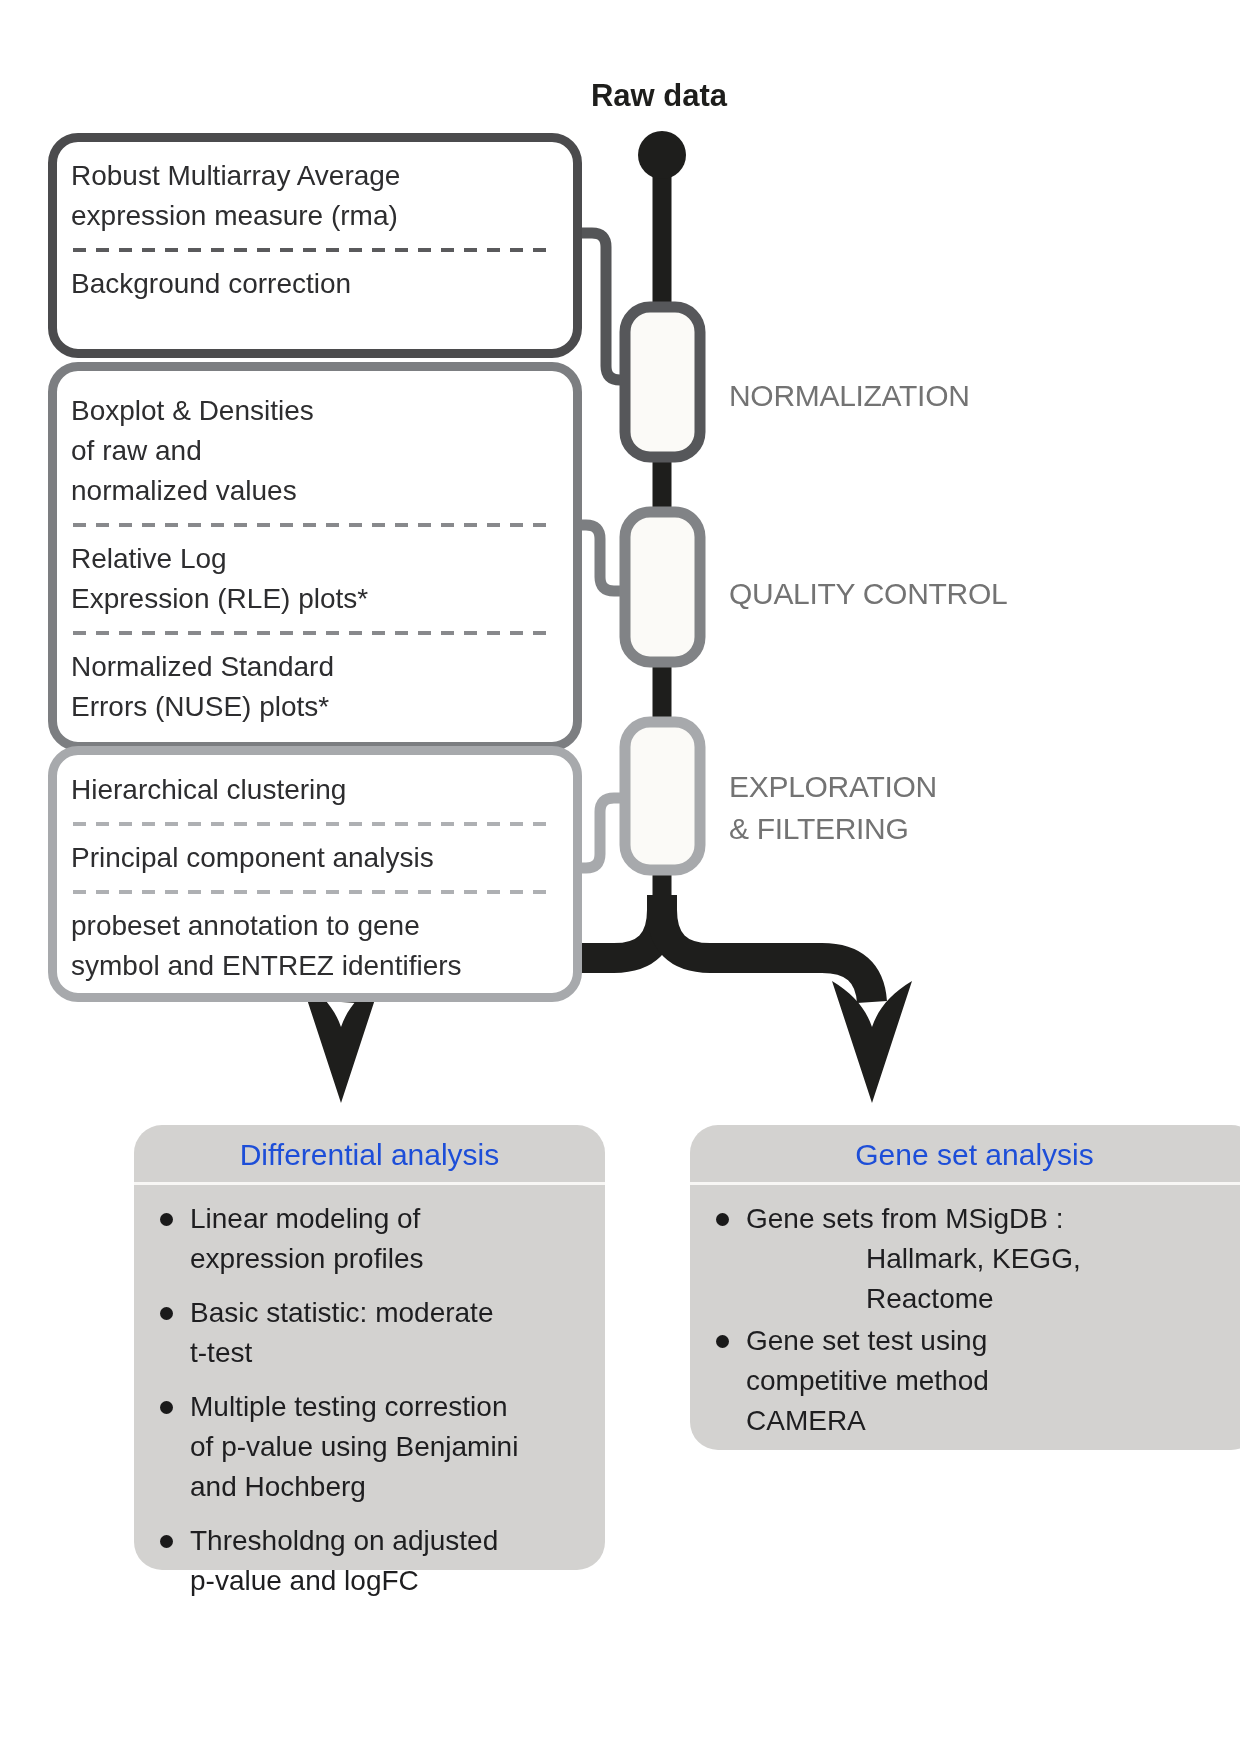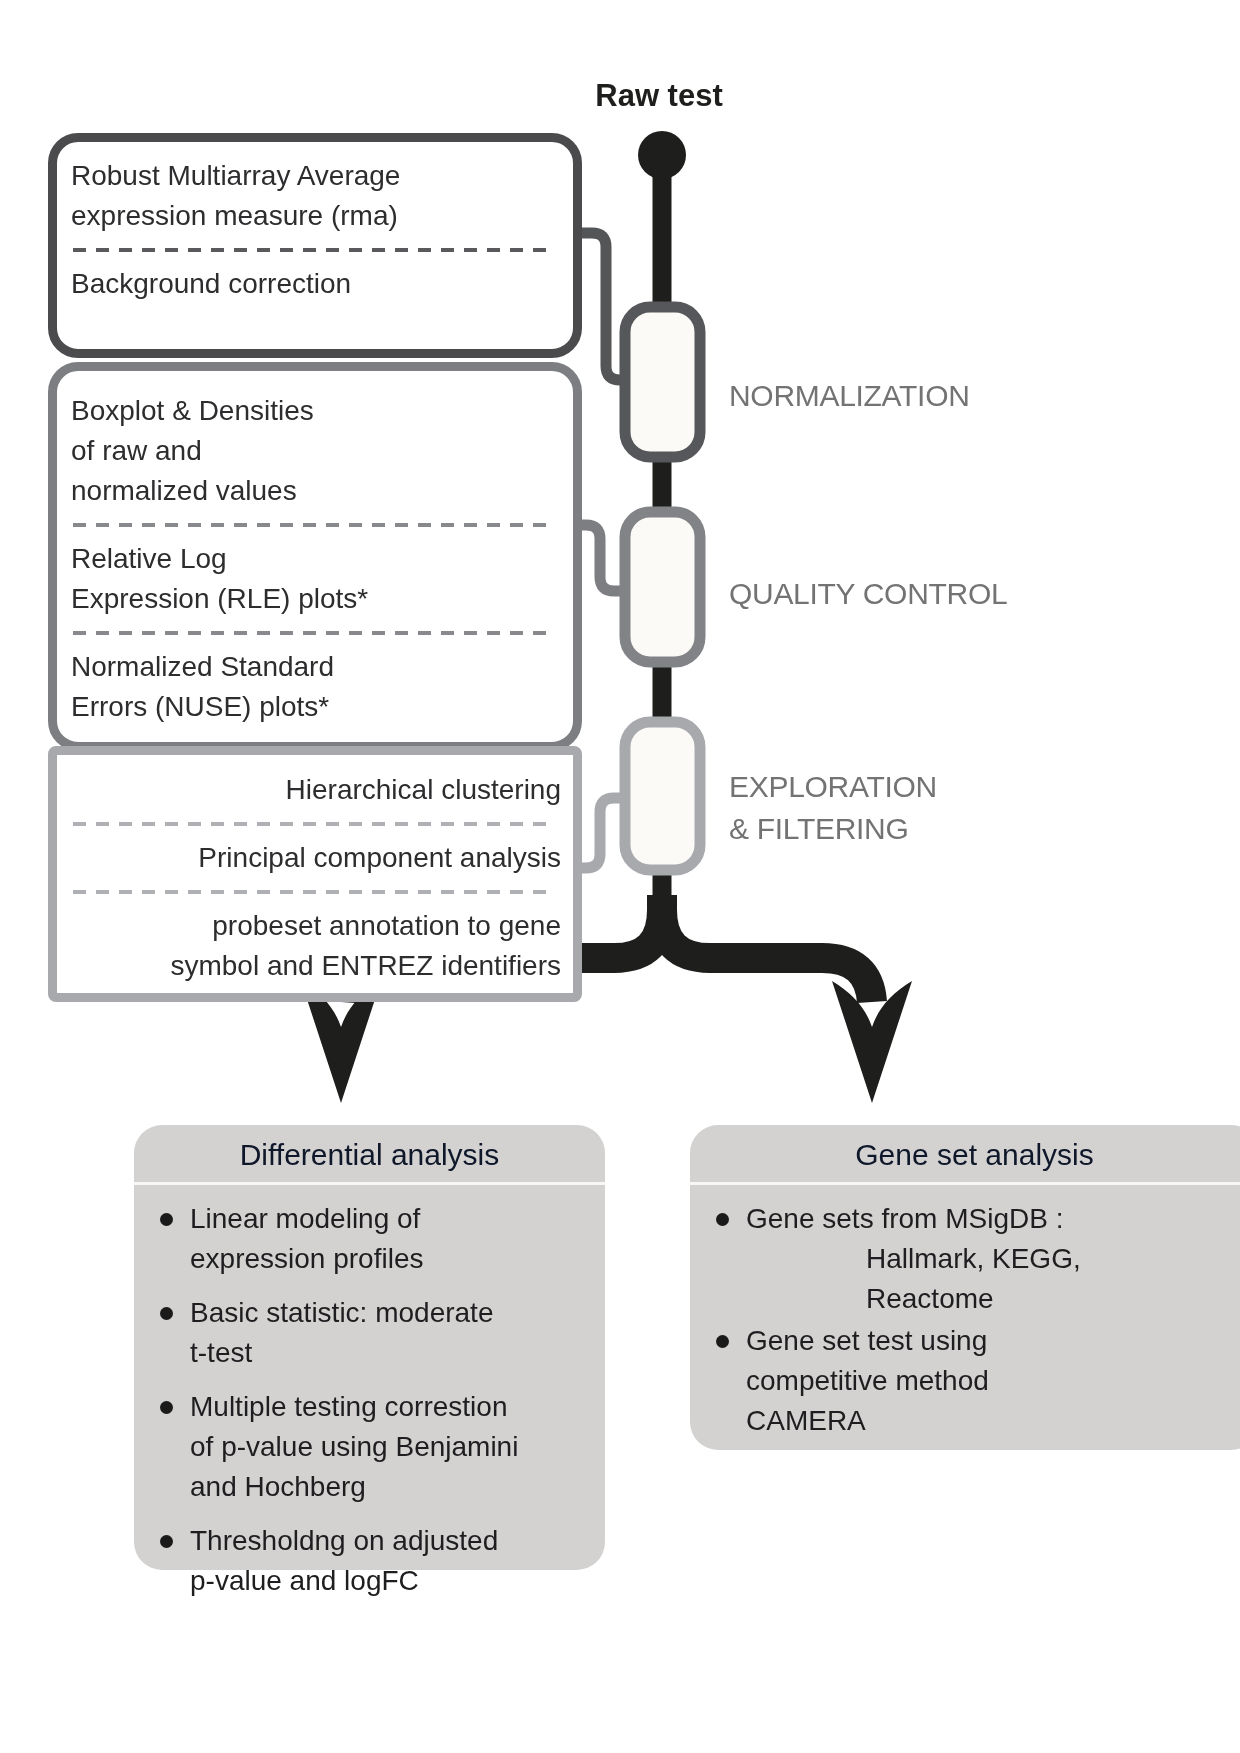--- a/index.html
+++ b/index.html
@@ -7,21 +7,21 @@
     position:relative;width:1240px;height:1753px;background:#ffffff;overflow:hidden;
     font-family:"Liberation Sans","DejaVu Sans",sans-serif;color:#2d2d2f;
   }
   #spine{position:absolute;left:0;top:0;z-index:0;}
   .pre{white-space:pre-line;}
 
   
   .pipe-box{position:absolute;left:48px;width:534px;box-sizing:border-box;background:#ffffff;z-index:2;}
   #box-normalization{top:133px;height:225px;border:9px solid #4b4b4d;border-radius:30px;padding:14px 12px 10px 14px;}
   #box-qc{top:362px;height:389px;border:9px solid #7c7e81;border-radius:30px;padding:20px 12px 10px 14px;}
-  #box-explore{top:746px;height:256px;border:9px solid #a7a9ac;border-radius:8px;padding:15px 12px 22px 14px;text-align:right;}
+  #box-explore{top:746px;height:256px;border:9px solid #a7a9ac;border-radius:30px;padding:15px 12px 22px 14px;}
   .pipe-row{font-size:28px;line-height:40px;color:#2d2d2f;}
   .dash{height:4px;margin:12px 14px 12px 2px;}
   .dash1{background:repeating-linear-gradient(90deg,#5a5a5c 0 13px,transparent 13px 23px);}
   .dash2{background:repeating-linear-gradient(90deg,#88898c 0 13px,transparent 13px 23px);}
   .dash3{background:repeating-linear-gradient(90deg,#aeb0b3 0 13px,transparent 13px 23px);}
 
   
   .stage-label{
     position:absolute;left:729px;transform:translateY(-50%);
     font-size:30px;font-weight:normal;color:#737373;letter-spacing:-0.3px;line-height:42px;
@@ -29,21 +29,21 @@
   #raw-data-label{
     position:absolute;left:559px;top:78px;width:200px;text-align:center;
     font-size:31px;font-weight:bold;color:#1e1e1c;
   }
 
   
   .analysis-box{position:absolute;top:1125px;background:#d3d2d0;border-radius:28px;box-sizing:border-box;z-index:2;}
   #box-diff{left:134px;width:471px;height:445px;}
   #box-gsa{left:690px;width:569px;height:325px;}
   .analysis-title{
-    display:block;text-align:center;font-size:30px;color:#0f172a;
+    display:block;text-align:center;font-size:30px;color:#1d4ed8;
     padding:13px 0 10px 0;border-bottom:3px solid #f8f7f5;
   }
   .bullets{list-style:none;margin:0;padding:14px 6px 0 26px;}
   .bullets li{display:flex;margin-bottom:14px;font-size:28px;line-height:40px;color:#1e1e20;}
   #box-gsa .bullets li{margin-bottom:2px;}
   .bullet-dot{flex:0 0 30px;}
   .bullet-dot::before{content:"";display:block;width:13px;height:13px;border-radius:50%;background:#1a1a1a;margin-top:14px;}
   .bullet-sub{padding-left:120px;}
 </style>
 </head>
@@ -71,21 +71,21 @@
     <path d="M 580 525 L 586 525 Q 600 525 600 539 L 600 577 Q 600 591 614 591 L 630 591" fill="none" stroke="#7c7e81" stroke-width="11"></path>
     <path d="M 580 868 L 586 868 Q 600 868 600 854 L 600 812 Q 600 798 614 798 L 630 798" fill="none" stroke="#a7a9ac" stroke-width="11"></path>
 
     <rect x="625" y="307" width="75" height="150" rx="25" fill="#fbfaf7" stroke="#56575a" stroke-width="11"></rect>
     <rect x="625" y="512" width="75" height="150" rx="25" fill="#fbfaf7" stroke="#818386" stroke-width="11"></rect>
     <rect x="625" y="722" width="75" height="148" rx="25" fill="#fbfaf7" stroke="#a7a9ac" stroke-width="11"></rect>
 
     <circle cx="662" cy="155" r="24" fill="#1e1e1c"></circle>
   </svg>
 
-  <div id="raw-data-label">Raw test</div>
+  <div id="raw-data-label">Raw data</div>
 
   <div class="stage-label" style="top:396px">NORMALIZATION</div>
   <div class="stage-label" style="top:594px">QUALITY CONTROL</div>
   <div class="stage-label pre" style="top:808px">EXPLORATION
 &amp; FILTERING</div>
 
   <div id="box-normalization" class="pipe-box">
     <div class="pipe-row pre">Robust Multiarray Average
 expression measure (rma)</div>
     <div class="dash dash1"></div>

